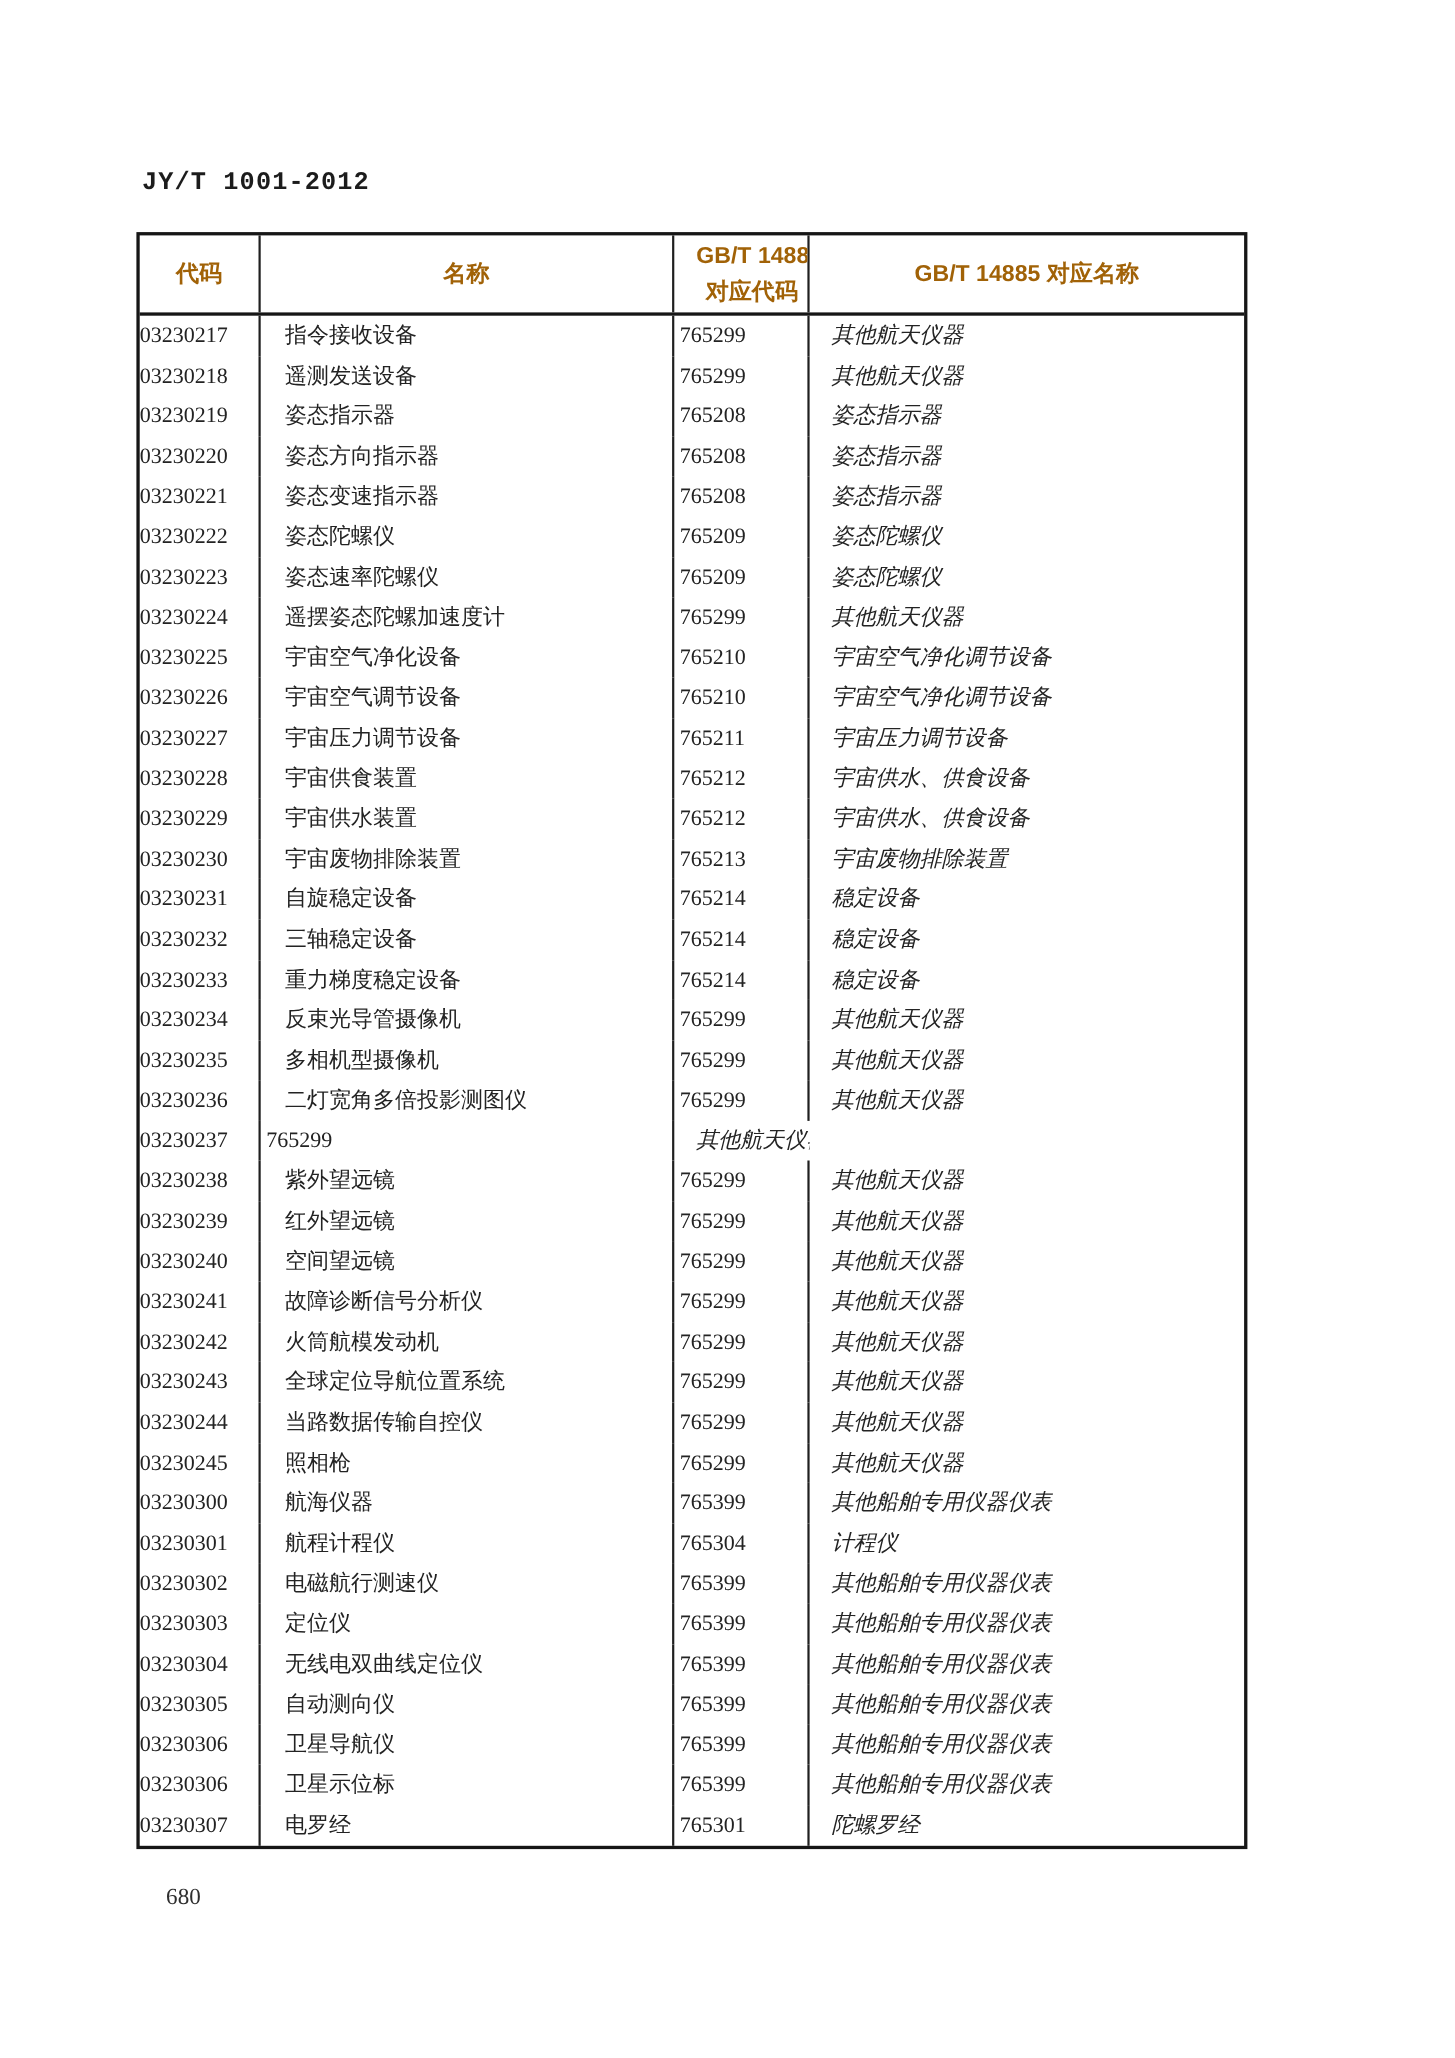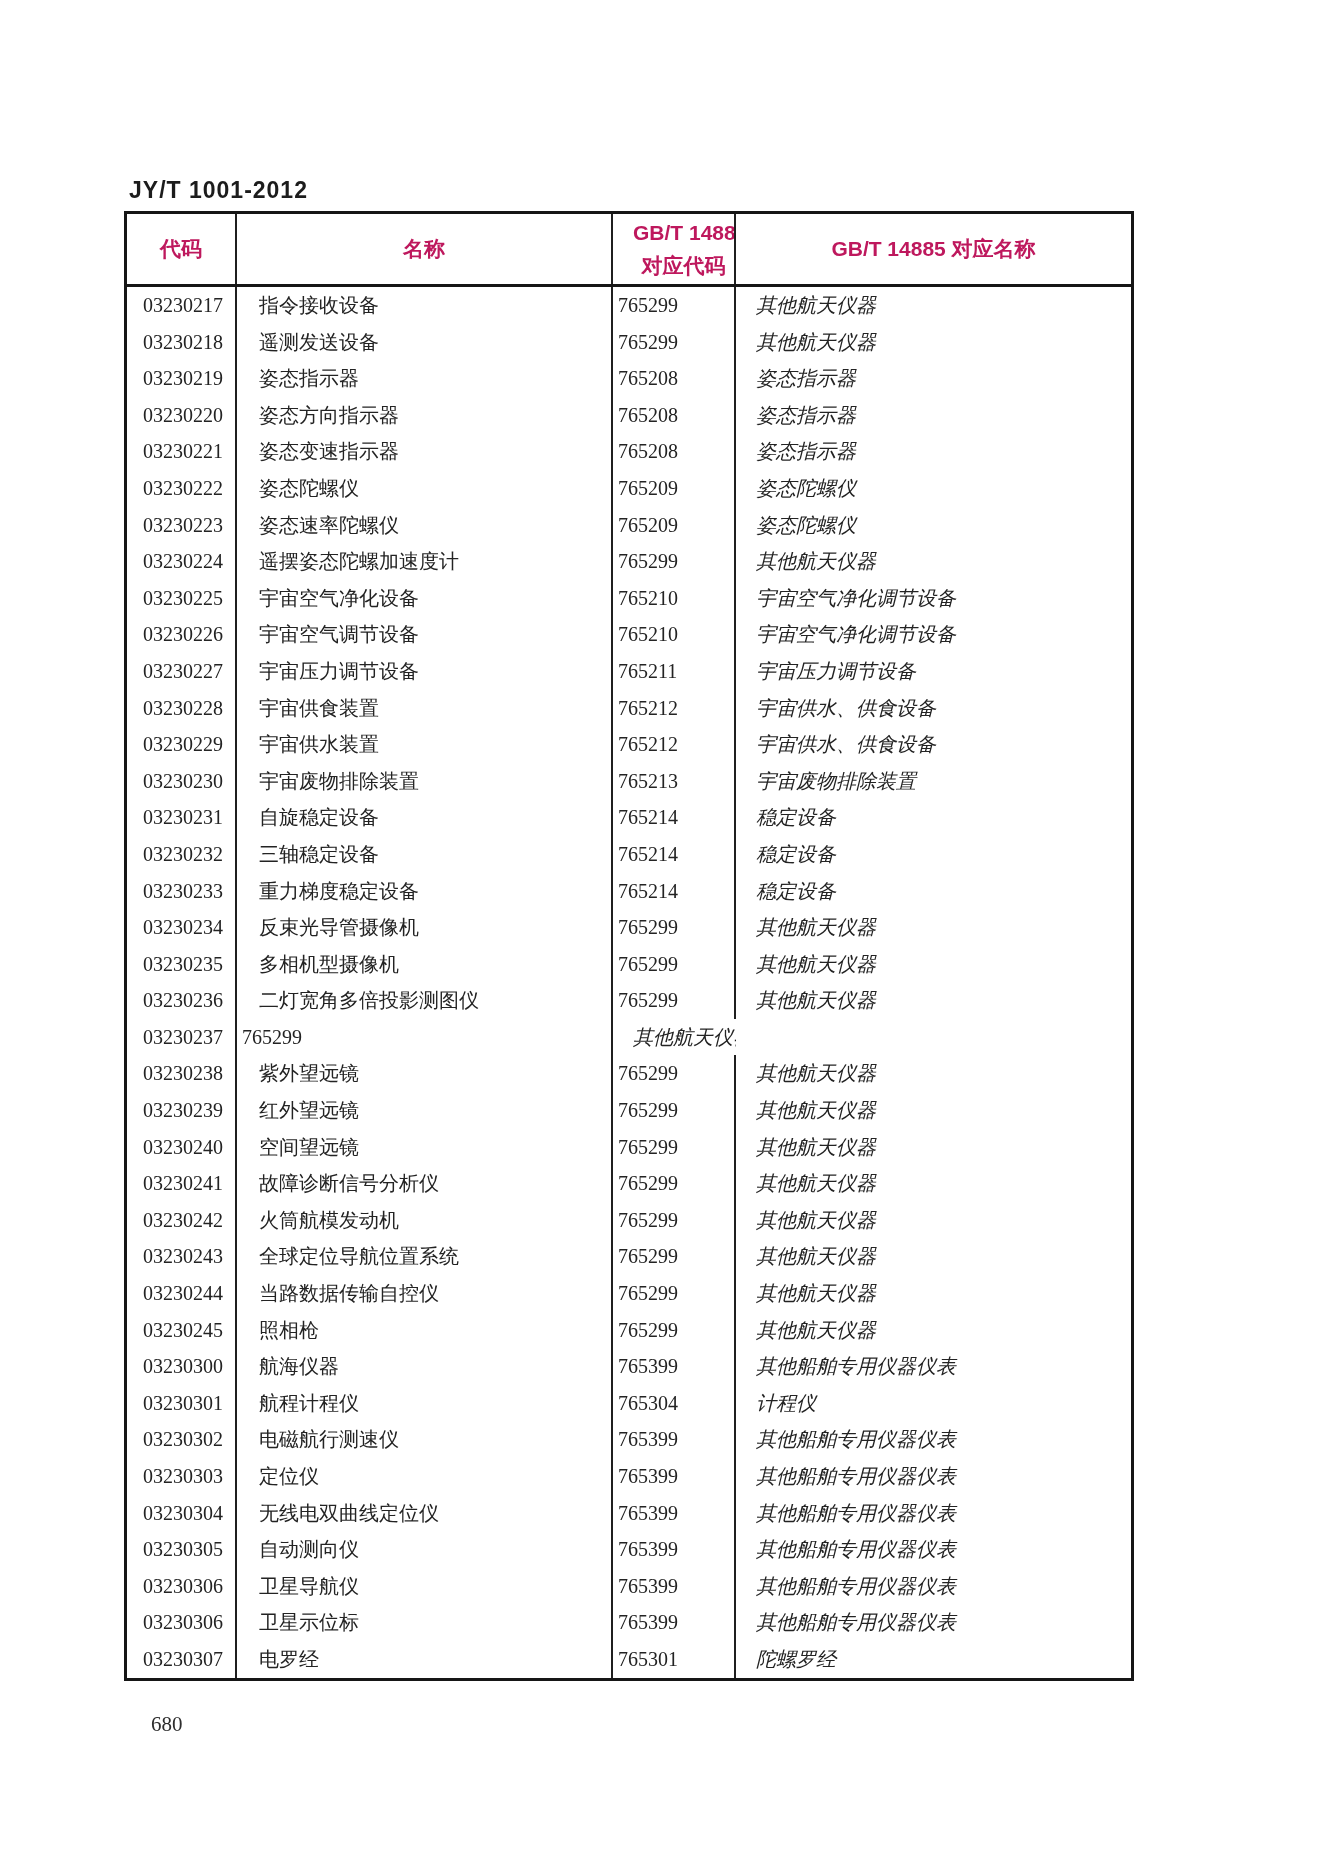--- a/index.html
+++ b/index.html
@@ -12,27 +12,26 @@
     height: 1871px;
     background: #ffffff;
     font-family: "Liberation Serif", "DejaVu Serif", serif;
     color: #1d1d1d;
   }
 
   .doc-title {
     position: absolute;
     left: 129px;
     top: 153px;
-    font-family: Liberation Sans, sans-serif;
+    font-family: Liberation Mono, monospace;
     font-weight: bold;
     font-size: 23px;
     letter-spacing: 1px;
     color: #1c1c1c;
     white-space: nowrap;
-    margin-top: 24px;
   }
 
   .table-wrap {
     position: absolute;
     left: 124px;
     top: 211px;
     width: 1010px;
     height: 1470px;
     border: 3px solid #161616;
     box-sizing: border-box;
@@ -53,42 +52,42 @@
     border-right: 2px solid #1f1f1f;
   }
 
   
   .thead {
     height: 70px;
     border-bottom: 3px solid #161616;
     font-family: "Liberation Sans", "DejaVu Sans", sans-serif;
     font-weight: bold;
     font-size: 21px;
-    color: #be185d;
+    color: #a16207;
   }
   .thead .cell {
     text-align: center;
     line-height: 70px;
   }
   .thead .cell.c3 {
     line-height: 33px;
     padding-top: 2px;
   }
   .thead .c3 .hline { display: block; margin-left: 20px; }
 
   
   .tbody {
     font-size: 20px;
     color: #232323;
   }
   .trow {
     height: 36.6px;
     line-height: 36.6px;
   }
-  .trow .c1 { padding-left: 16px; }
+  .trow .c1 { padding-left: 0; }
   .trow .c2 { padding-left: 22px; }
   .trow .c3 { padding-left: 5px; }
   .trow .c4 { padding-left: 20px; font-style: italic; }
 
   .page-number {
     position: absolute;
     left: 151px;
     top: 1712px;
     font-size: 21px;
     color: #2e2e2e;

